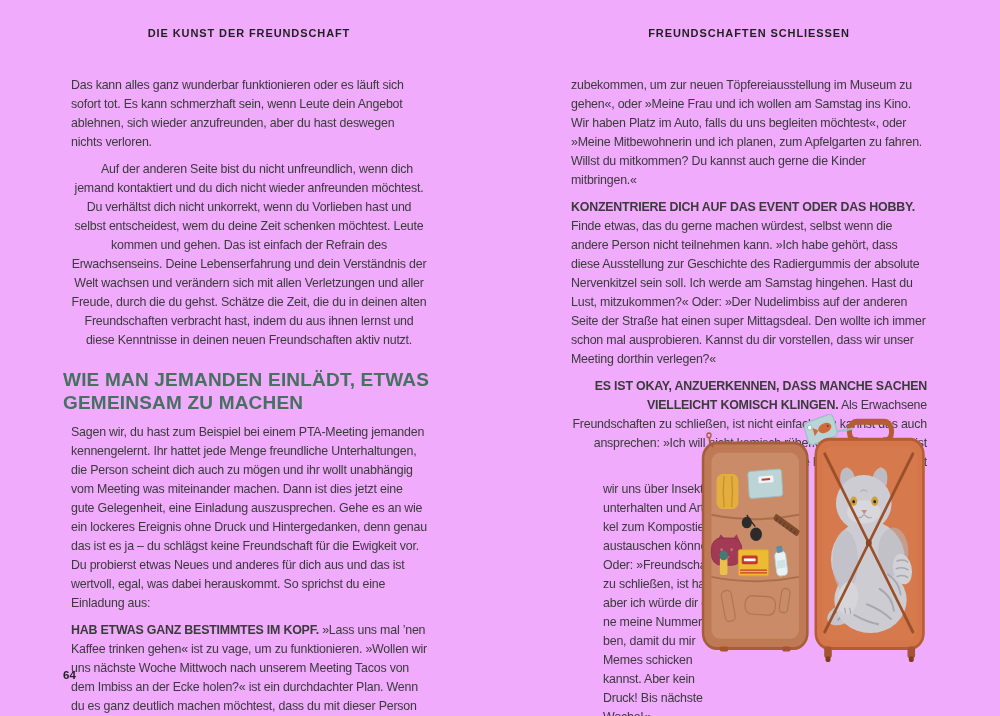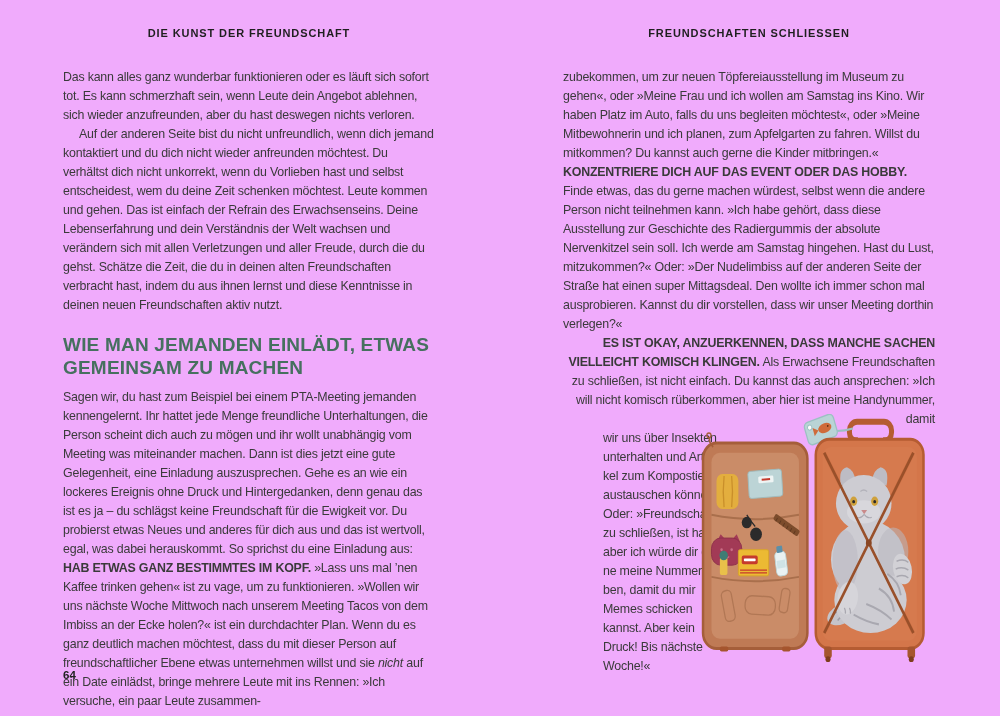--- a/index.html
+++ b/index.html
@@ -11,22 +11,22 @@
     position:absolute;top:27px;width:372px;text-align:center;
     font-size:11px;font-weight:700;letter-spacing:0.9px;color:#1f1f1f;
   }
   .rh-left{left:63px;} .rh-right{left:563px;}
   .col{
     position:absolute;top:68px;width:372px;
     font-size:12.4px;line-height:19px;letter-spacing:-0.2px;
     text-align:left;hyphens:auto;-webkit-hyphens:auto;
   }
   .col-left{left:63px;} .col-right{left:563px;}
-  .col p{margin:0;}
-  .indent{text-indent:16px;}
+  .col p{margin:8px;}
+  .indent{text-indent:16px;text-align:center;}
   .section-heading{
     color:#46705f;font-size:19px;line-height:23px;font-weight:700;
     letter-spacing:0.2px;margin:18px 0 9px 0;
   }
   .gap{margin-top:14px;}
   .gap-sm{margin-top:10px;text-align:right;}
   .lead{font-weight:700;}
   .it{font-style:italic;}
   .narrow{width:150px;white-space:pre-line;margin-left:40px;}
   .pagenum{

